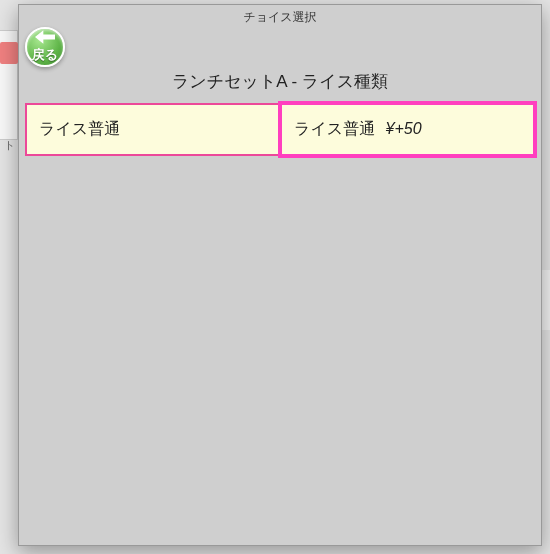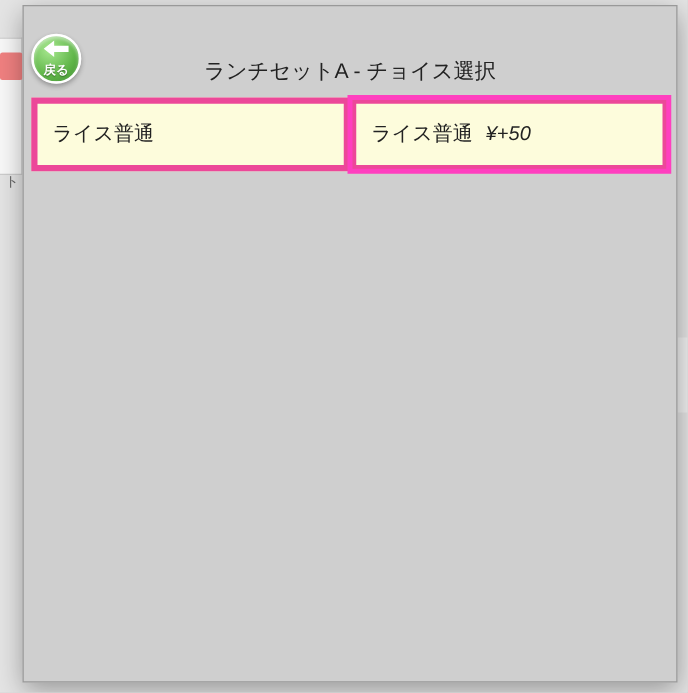--- a/index.html
+++ b/index.html
@@ -33,37 +33,37 @@
       background: radial-gradient(circle at 35% 30%, #a8e890, #5fb548 60%, #3e8b2f);
       border: 2px solid #fff;
       box-shadow: 0 2px 4px rgba(0,0,0,0.3), inset 0 2px 3px rgba(255,255,255,0.5);
       display: flex;
       flex-direction: column;
       align-items: center;
       justify-content: center;
       cursor: pointer;
     }
     .back-btn svg { width: 20px; height: 14px; }
-    .back-btn-label { font-size: 10px; color: #fff; font-weight: bold; margin-top: -2px; text-shadow: 0 1px 1px rgba(0,0,0,0.4); }
+    .back-btn-label { font-size: 13px; color: #fff; font-weight: bold; margin-top: -2px; text-shadow: 0 1px 1px rgba(0,0,0,0.4); }
     .heading {
       text-align: center;
       font-size: 17px;
       color: #222;
       margin-top: 40px;
       margin-bottom: 10px;
     }
     .options {
       display: flex;
       padding: 0 6px;
       gap: 0;
     }
     .option {
       flex: 1;
       background: #fdfcdc;
-      border: 5px solid #ec4899;
+      border: 2px solid #ec4899;
       padding: 14px 12px;
       font-size: 16px;
       color: #222;
       text-align: left;
       cursor: pointer;
       min-height: 50px;
     }
     .option.selected {
       outline: 4px solid #ff3fbf;
       outline-offset: -2px;
@@ -76,31 +76,32 @@
 <body>
 
 <div class="backdrop">
   <div class="backdrop-tab"></div>
   <div class="backdrop-btn"></div>
   <div class="backdrop-text">ト</div>
   <div class="backdrop-tab2"></div>
 </div>
 
 <div class="modal">
+  <div class="modal-title">チョイス選択</div>
 
   <div class="back-btn">
     <span>
       <svg viewBox="0 0 24 16">
           <path d="M10 0 L0 8 L10 16 L10 11 L24 11 L24 5 L10 5 Z" fill="#fff"></path>
         </svg>
     </span>
     <span class="back-btn-label">戻る</span>
   </div>
 
-  <div class="heading">ランチセットA - チョイス選択</div>
+  <div class="heading">ランチセットA - ライス種類</div>
 
   <div class="options">
     <div class="option">
       <span>ライス普通</span>
       <span class="price"></span>
     </div>
     <div class="option selected">
       <span>ライス普通</span>
       <span class="price">¥+50</span>
     </div>

